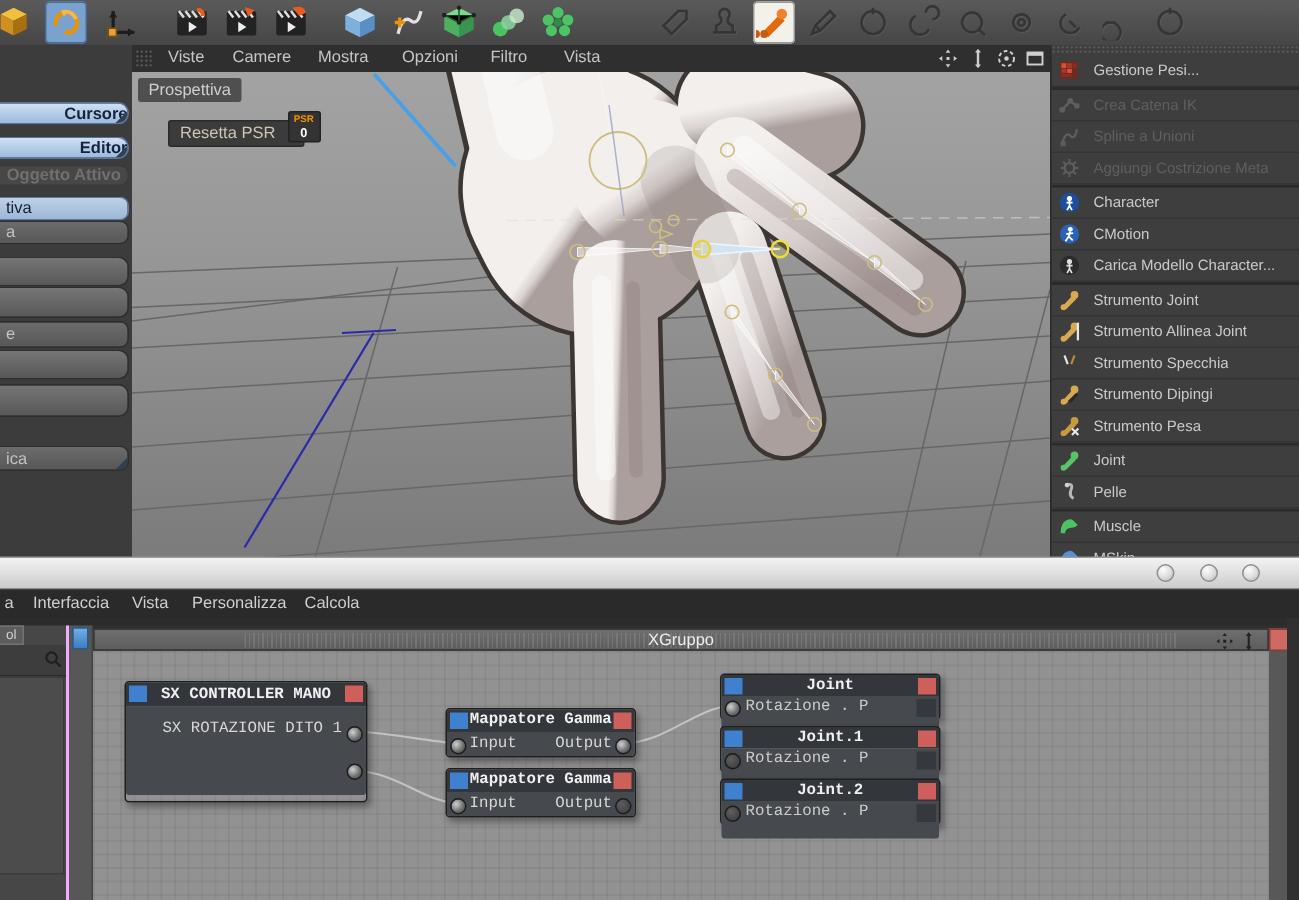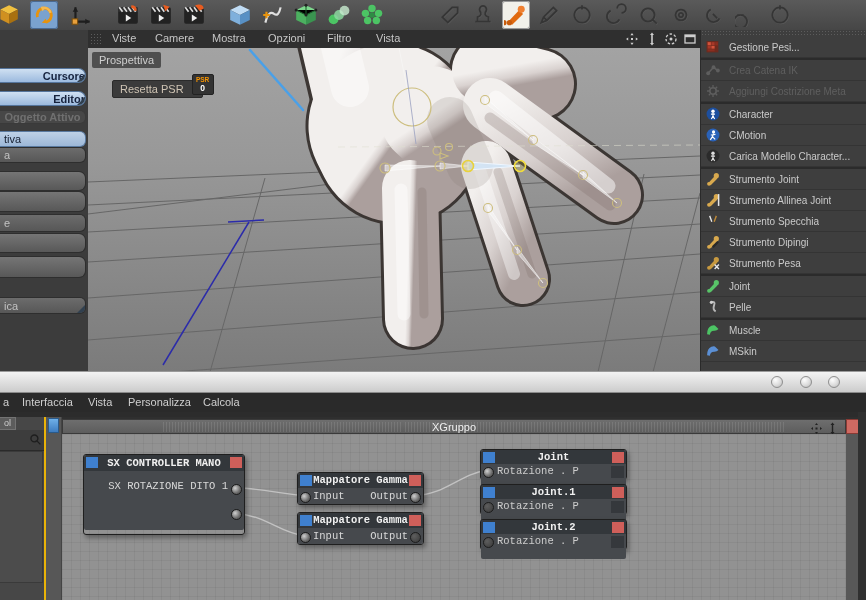--- a/index.html
+++ b/index.html
@@ -60,21 +60,21 @@
   #mac-bar{position:absolute;left:0;top:371px;width:866px;height:22px;
            background:linear-gradient(#f3f3f3,#cccccc);border-top:1px solid #9a9a9a;border-bottom:1px solid #8a8a8a;box-sizing:border-box;}
   .mac-btn{position:absolute;top:4px;width:12px;height:12px;border-radius:50%;
            background:radial-gradient(circle at 35% 30%,#fdfdfd,#dcdcdc 55%,#b5b5b5);border:1px solid #8f8f8f;box-sizing:border-box;}
   
   #xp-menubar{position:absolute;left:0;top:393px;width:866px;height:19px;background:#2a2a2a;}
   .xp-mi{position:absolute;top:3px;font-size:11px;color:#cfcfcf;cursor:default;}
   
   #xp-body{position:absolute;left:0;top:412px;width:866px;height:188px;background:#2f2f2f;}
   #xp-strip{position:absolute;left:0;top:0;width:866px;height:5px;background:#2c2c2c;}
-  #pool-col{position:absolute;left:0;top:5px;width:44px;height:183px;background:#474747;border-right:2px solid #eab308;}
+  #pool-col{position:absolute;left:0;top:5px;width:44px;height:183px;background:#474747;border-right:2px solid #f0abfc;}
   #pool-tab{position:absolute;left:0;top:0;width:16px;height:13px;background:#5c5c5c;border:1px solid #737373;
             border-left:none;box-sizing:border-box;color:#cfcfcf;font-size:9px;text-align:center;line-height:11px;}
   #pool-search{position:absolute;left:0;top:13px;width:44px;height:20px;background:#3d3d3d;border-bottom:1px solid #2a2a2a;}
   #pool-search svg{position:absolute;right:2px;top:3px;width:13px;height:13px;}
   #pool-list{position:absolute;left:0;top:34px;width:42px;height:130px;background:#4c4c4c;border:1px solid #3a3a3a;border-left:none;}
   #v-scroll{position:absolute;left:46px;top:5px;width:16px;height:183px;background:#575757;border-right:1px solid #444;box-sizing:border-box;}
   #v-handle{position:absolute;left:2px;top:1px;width:11px;height:15px;
             background:linear-gradient(#6fb0e8,#3d7cc0);border:1px solid #2a5a8a;box-sizing:border-box;}
   #group-bar{position:absolute;left:62px;top:7px;width:784px;height:15px;
              background:linear-gradient(#6e6e6e,#5d5d5d);border:1px solid #3a3a3a;box-sizing:border-box;}
@@ -470,20 +470,29 @@
           <span class="sb-ic">
             <svg viewBox="0 0 13 13">
               <path d="M2,9.5 L7,4 L11,7" stroke="#5e5e5e" stroke-width="1.5" fill="none"></path>
               <circle cx="2" cy="9.5" r="1.8" fill="#5e5e5e"></circle>
               <circle cx="7" cy="4" r="1.8" fill="#5e5e5e"></circle>
               <circle cx="11" cy="7" r="1.8" fill="#5e5e5e"></circle>
             </svg>
           </span>
           <span class="sb-lb">Crea Catena IK</span>
         </div>
+        <div class="sb-item dis">
+          <span class="sb-ic">
+            <svg viewBox="0 0 13 13">
+              <path d="M2,11 Q4,3 7,6 Q10,9 11,2" stroke="#5e5e5e" stroke-width="1.4" fill="none"></path>
+              <rect x="1" y="9.5" width="3" height="3" fill="#5e5e5e"></rect>
+            </svg>
+          </span>
+          <span class="sb-lb">Spline a Unioni</span>
+        </div>
         <div class="sb-item dis grp">
           <span class="sb-ic">
             <svg viewBox="0 0 13 13">
               <circle cx="6.5" cy="6.5" r="3" fill="none" stroke="#5e5e5e" stroke-width="1.5"></circle>
               <path d="M6.5,1 V3 M6.5,10 V12 M1,6.5 H3 M10,6.5 H12 M2.6,2.6 L4,4 M9,9 L10.4,10.4 M10.4,2.6 L9,4 M4,9 L2.6,10.4" stroke="#5e5e5e" stroke-width="1.2"></path>
             </svg>
           </span>
           <span class="sb-lb">Aggiungi Costrizione Meta</span>
         </div>
         <div class="sb-item">

